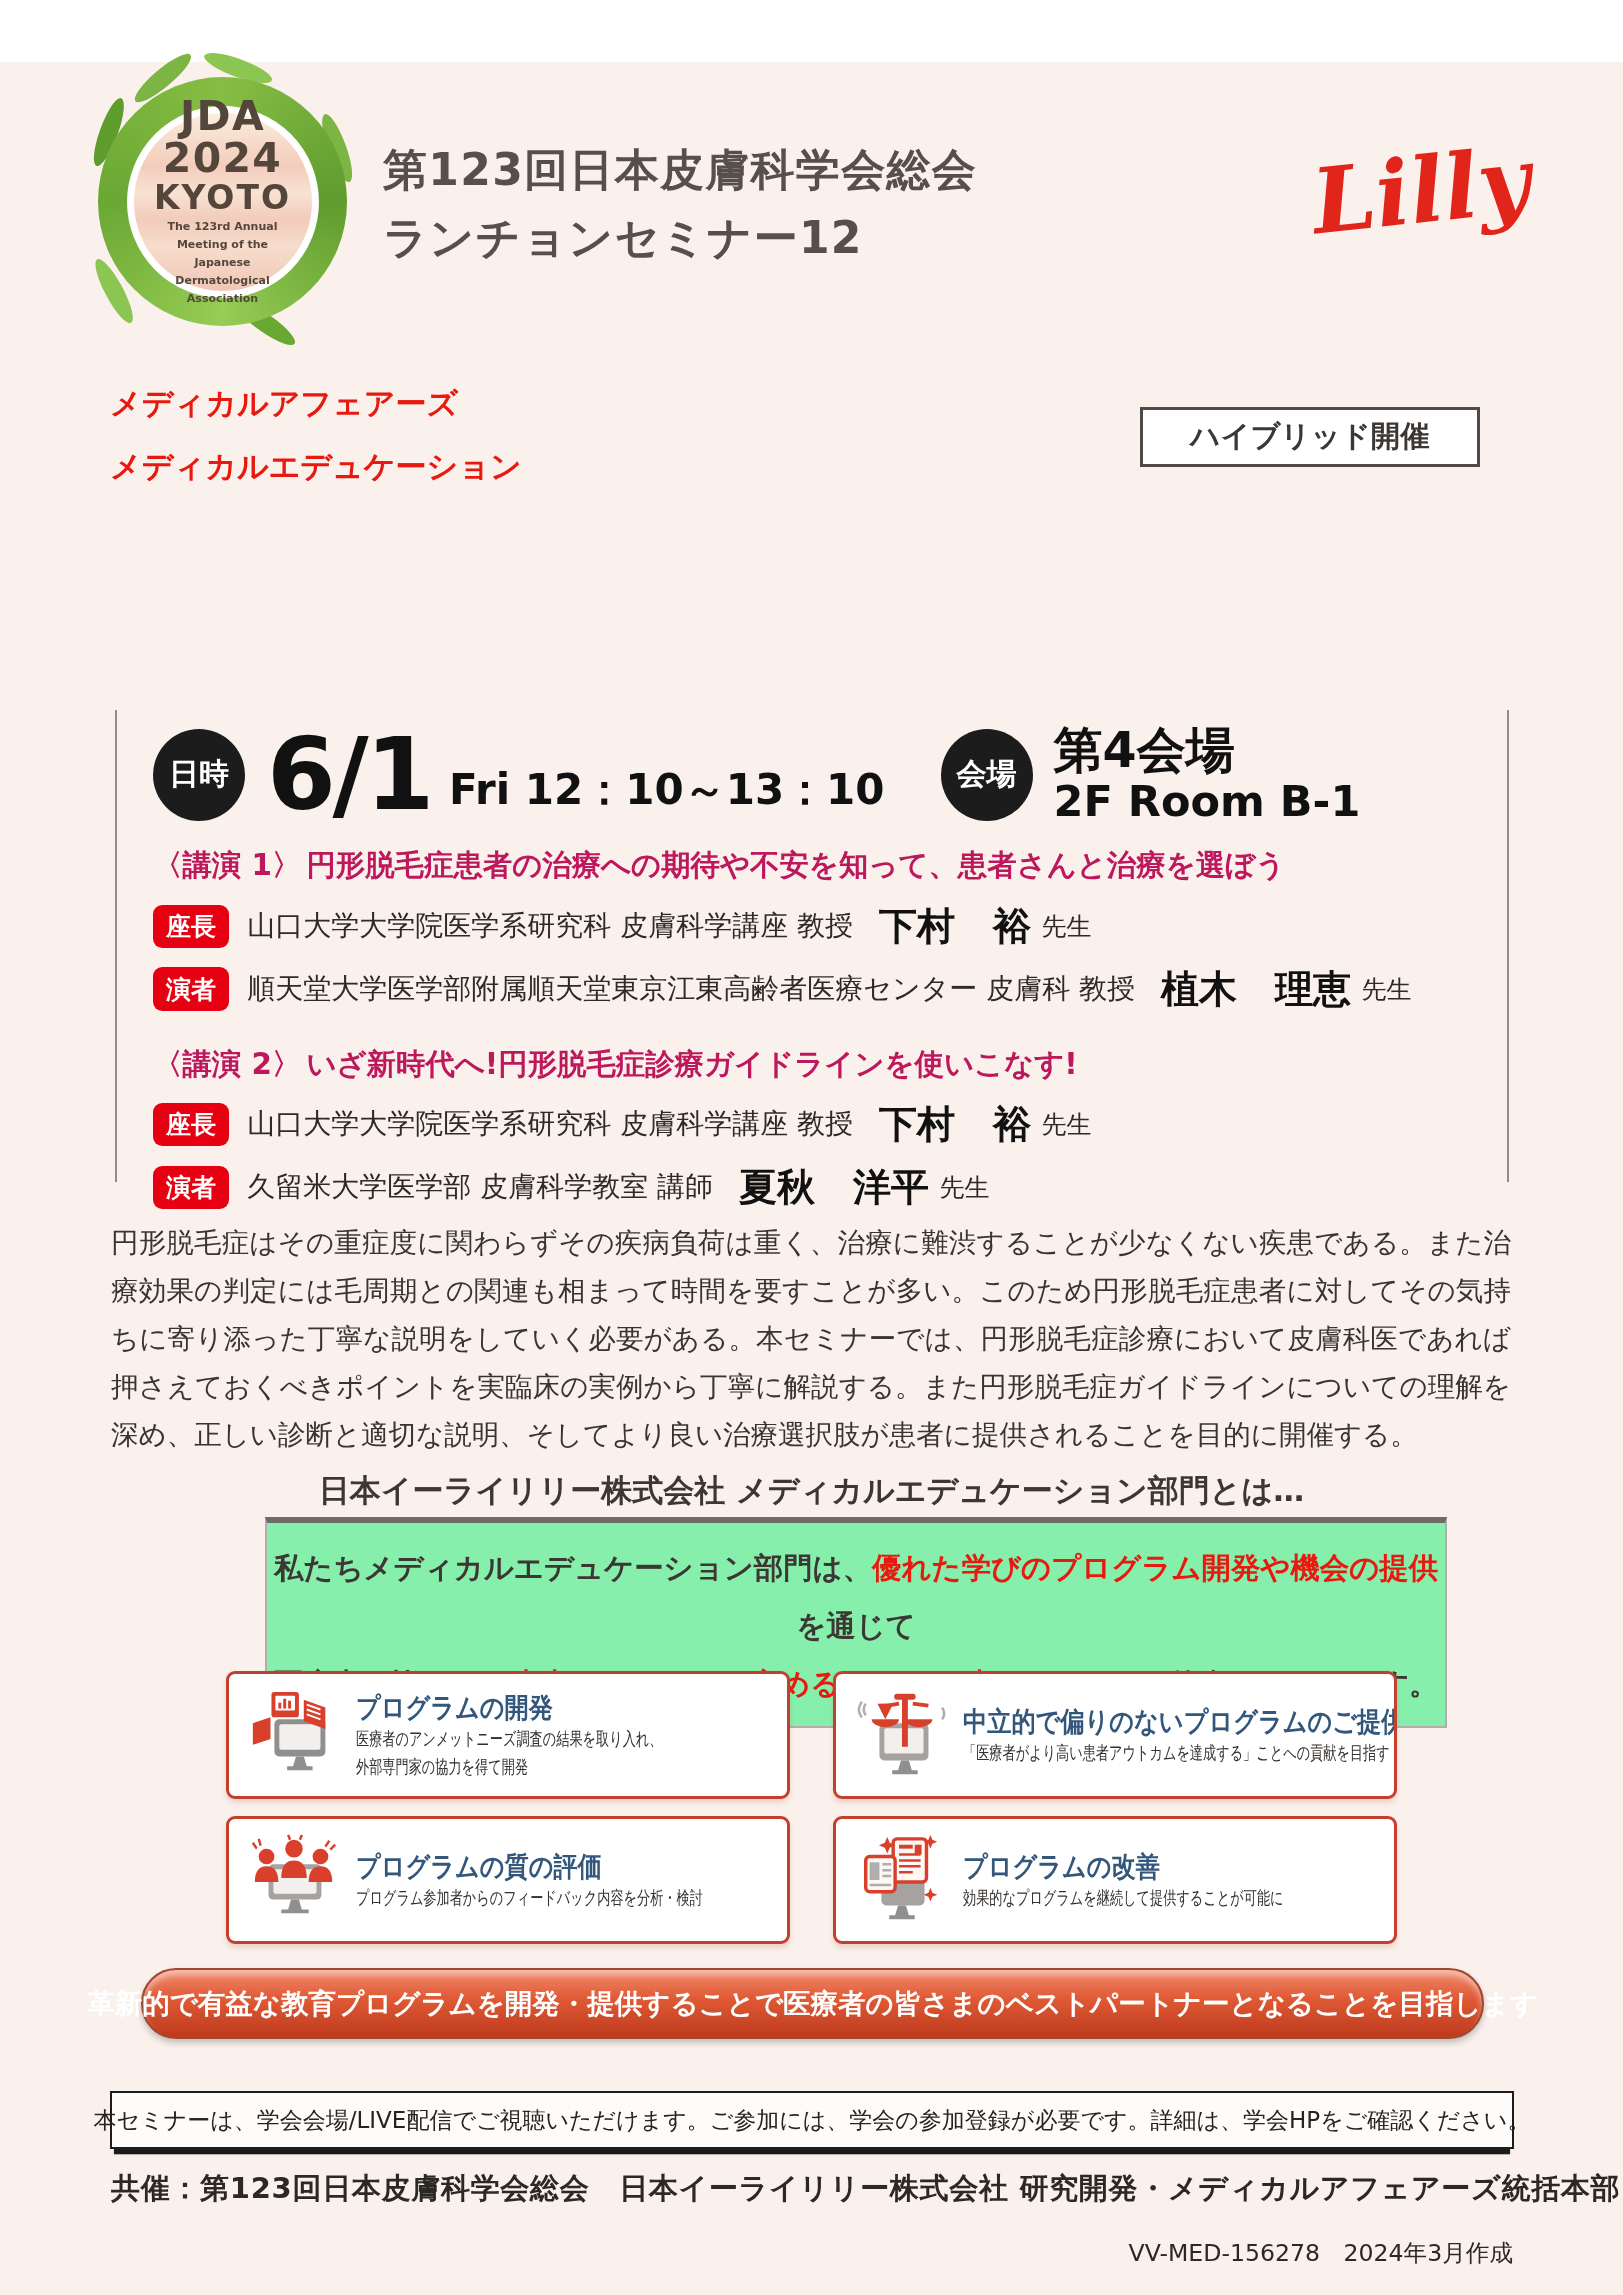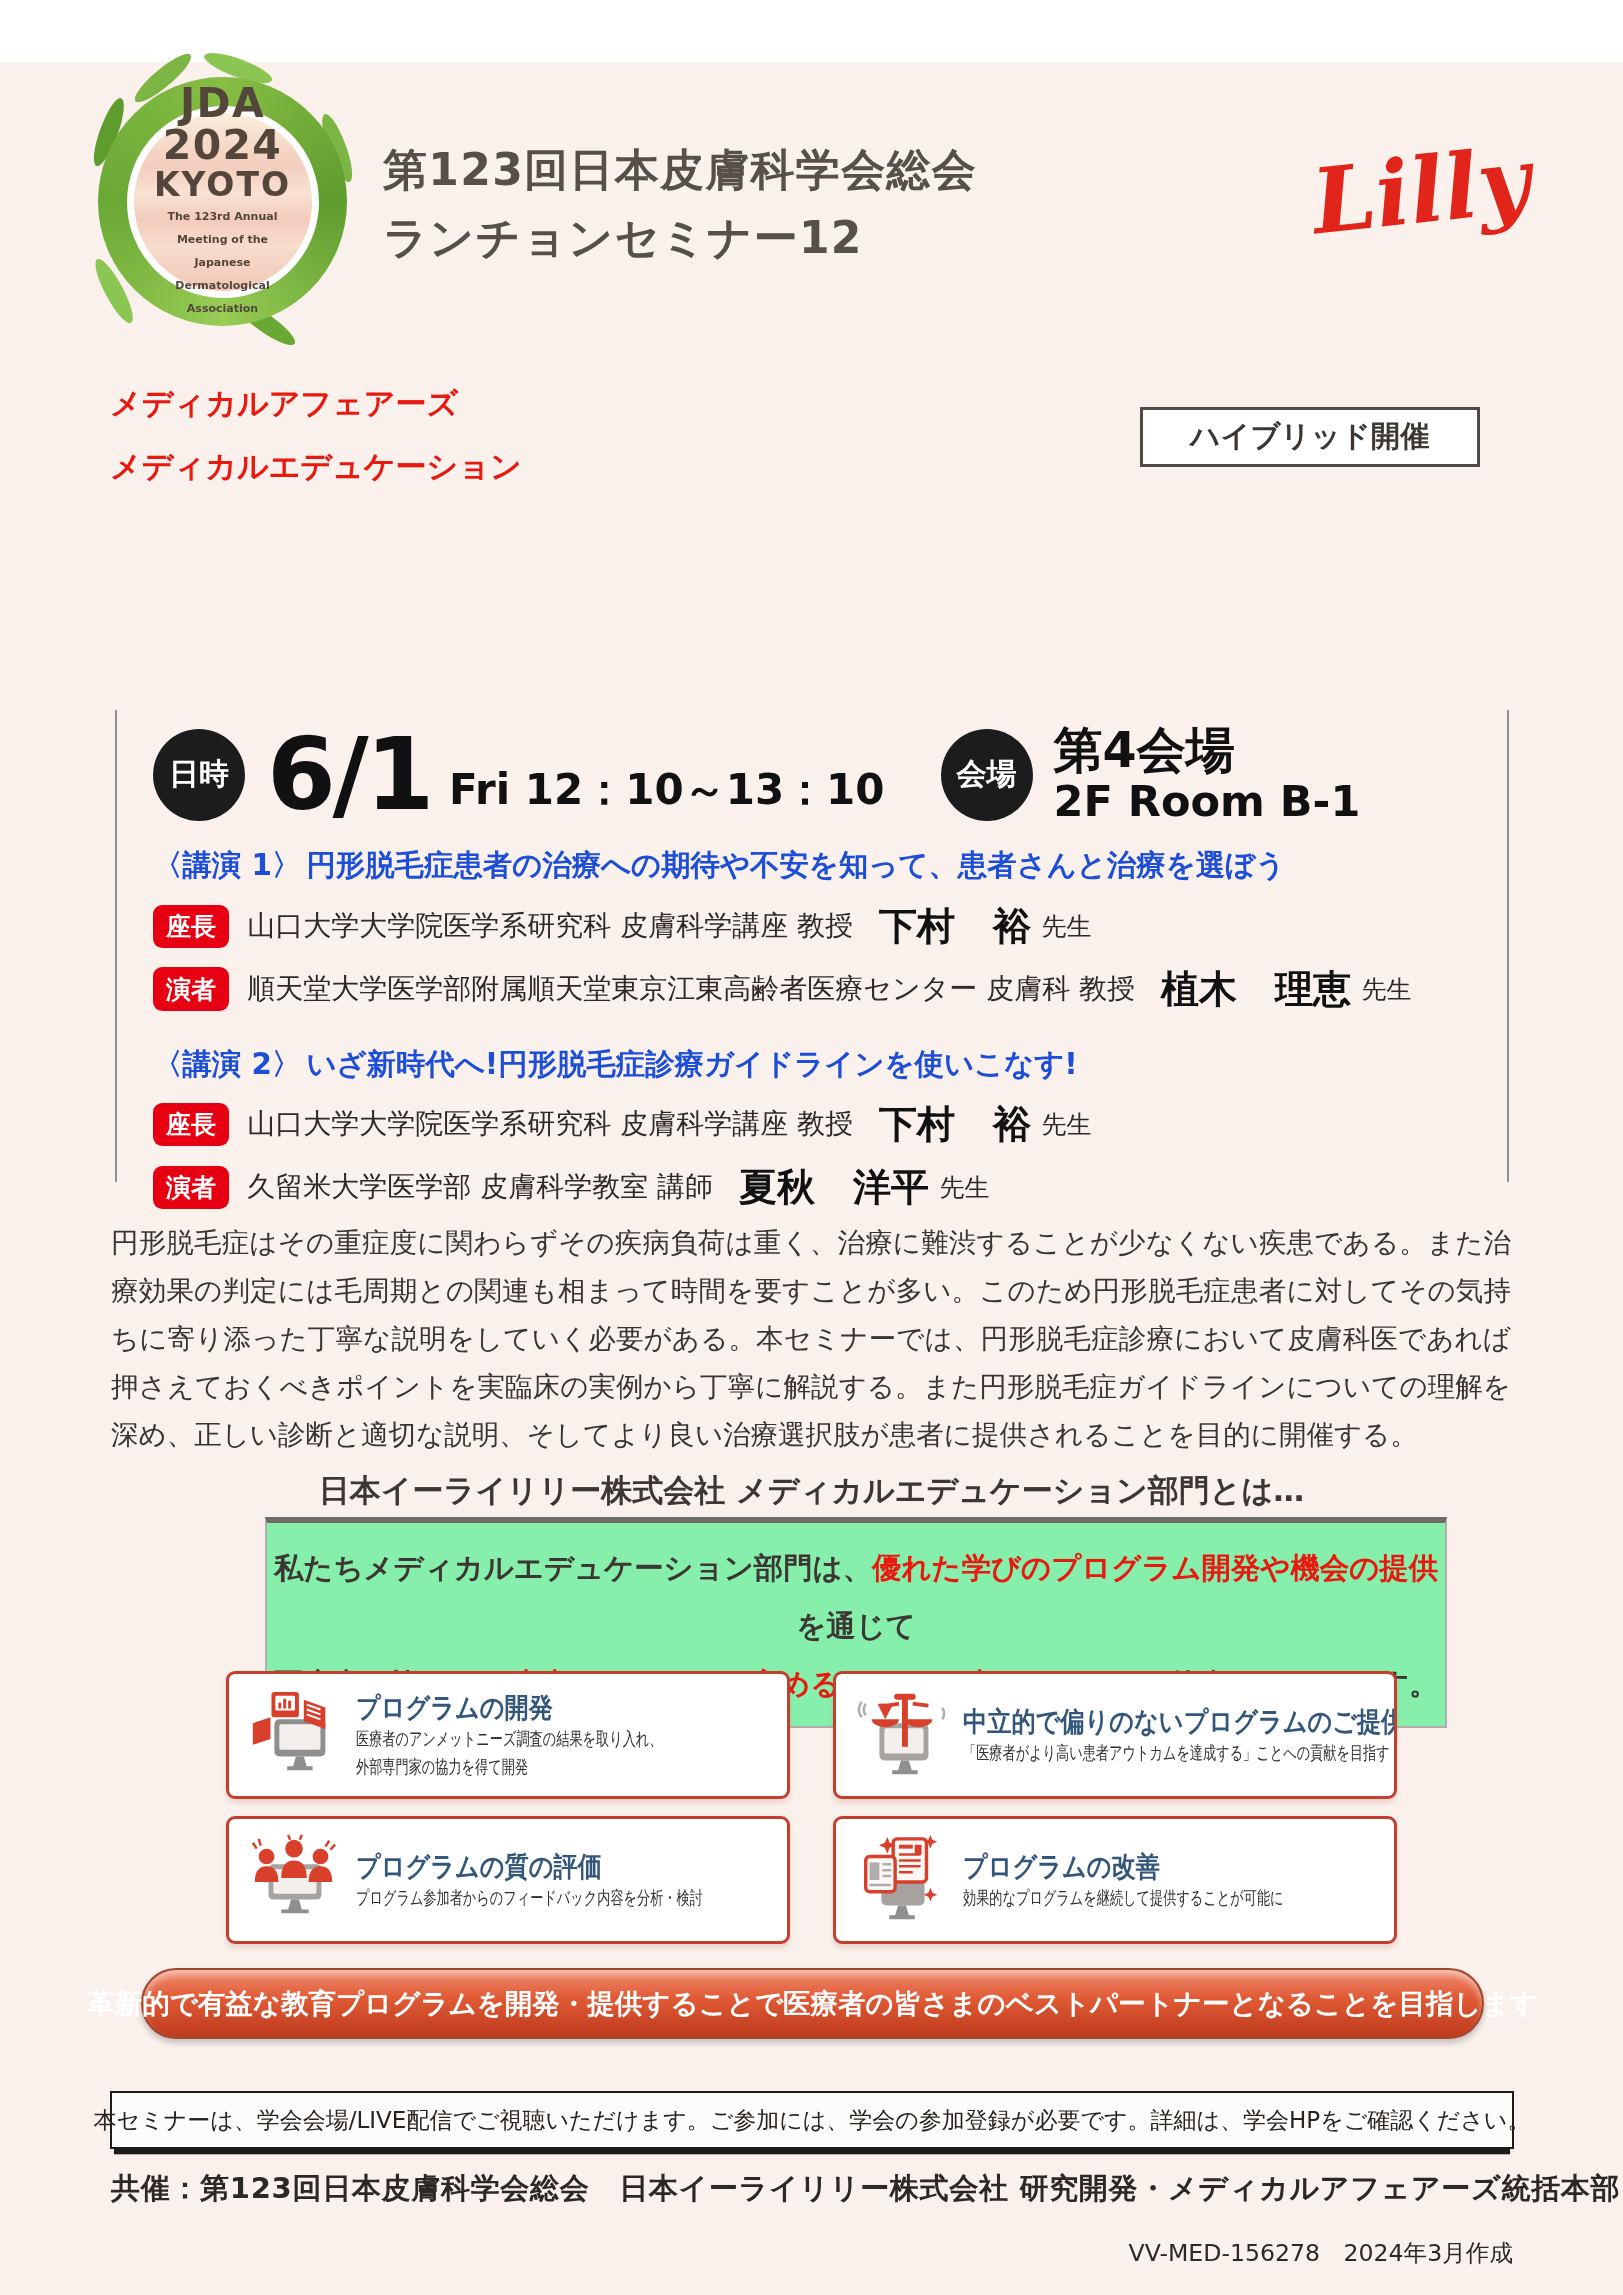--- a/index.html
+++ b/index.html
@@ -19,21 +19,21 @@
   }
   .logo-inner{
     width:178px;height:178px;border-radius:50%;border:7.2px solid #ffffff;
     background:linear-gradient(180deg,#fbeedd 0%,#f6d9c8 18%,#f3cdbd 30%,#f8e2d2 45%,#f2cbbb 60%,#f7ddcc 75%,#f0c6b5 100%);
     display:flex;flex-direction:column;align-items:center;justify-content:center;
     text-align:center;color:#55463c;
   }
   .logo-jda{font-size:41px;font-weight:bold;line-height:41px;letter-spacing:1.3px;}
   .logo-year{font-size:41px;font-weight:bold;line-height:42px;letter-spacing:1.3px;}
   .logo-city{font-size:33px;font-weight:bold;line-height:37px;letter-spacing:2px;}
-  .logo-sub{width:134px;font-size:11px;font-weight:bold;line-height:23px;margin-top:2px;}
+  .logo-sub{width:134px;font-size:11px;font-weight:bold;line-height:18px;margin-top:2px;}
   .leaf{position:absolute;width:72px;height:18.3px;border-radius:50%;}
   .leaf.l1{background:#7db544;top:-7.9px;left:29px;transform:rotate(-40deg);}
   .leaf.l2{background:#5f9c2e;top:46px;left:-25px;transform:rotate(-70deg);}
   .leaf.l3{background:#8bc653;bottom:26px;left:-19.6px;transform:rotate(62deg);}
   .leaf.l4{background:#6aa834;bottom:-6.5px;right:46px;transform:rotate(35deg);}
   .leaf.l5{background:#7db544;top:62px;right:-26px;transform:rotate(70deg);}
   .leaf.l6{background:#8bc653;top:-18.3px;right:73px;transform:rotate(20deg);}
 
   
   .header-title{position:absolute;left:383px;top:136px;font-size:44px;font-weight:bold;
@@ -64,21 +64,21 @@
     margin-left:22px;line-height:98px;}
   .s-daytime{margin-left:18px;font-size:42px;font-weight:bold;color:#111;
     align-self:flex-end;padding-bottom:7.9px;white-space:nowrap;}
   .s-venue-badge{margin-left:56px;}
   .s-venue{margin-left:21px;font-weight:bold;color:#111;}
   .s-venue .v1{font-size:49px;line-height:54px;}
   .s-venue .v2{font-size:43px;line-height:47px;}
 
   .lecture{margin-top:21px;}
   .lecture.second{margin-top:30px;}
-  .lec-title{font-size:29.4px;font-weight:bold;color:#1d4ed8;margin-bottom:14.4px;}
+  .lec-title{font-size:29.4px;font-weight:bold;color:#be185d;margin-bottom:14.4px;}
   .lec-title .ttl{margin-left:5.2px;}
   .role-row{display:flex;align-items:center;margin-bottom:11.8px;}
   .role-badge{background:#e60012;color:#fff;border-radius:9.2px;font-size:25px;
     font-weight:bold;padding:5.2px 13px;margin-right:18.3px;flex:none;}
   .affil{font-size:28px;color:#2e2a27;white-space:nowrap;}
   .pname{font-size:38px;font-weight:bold;color:#111;margin:0 10.5px 0 26px;white-space:nowrap;}
   .hon{font-size:25px;color:#2e2a27;}
 
   
   .abstract{position:absolute;left:111px;top:1218px;width:1400px;

